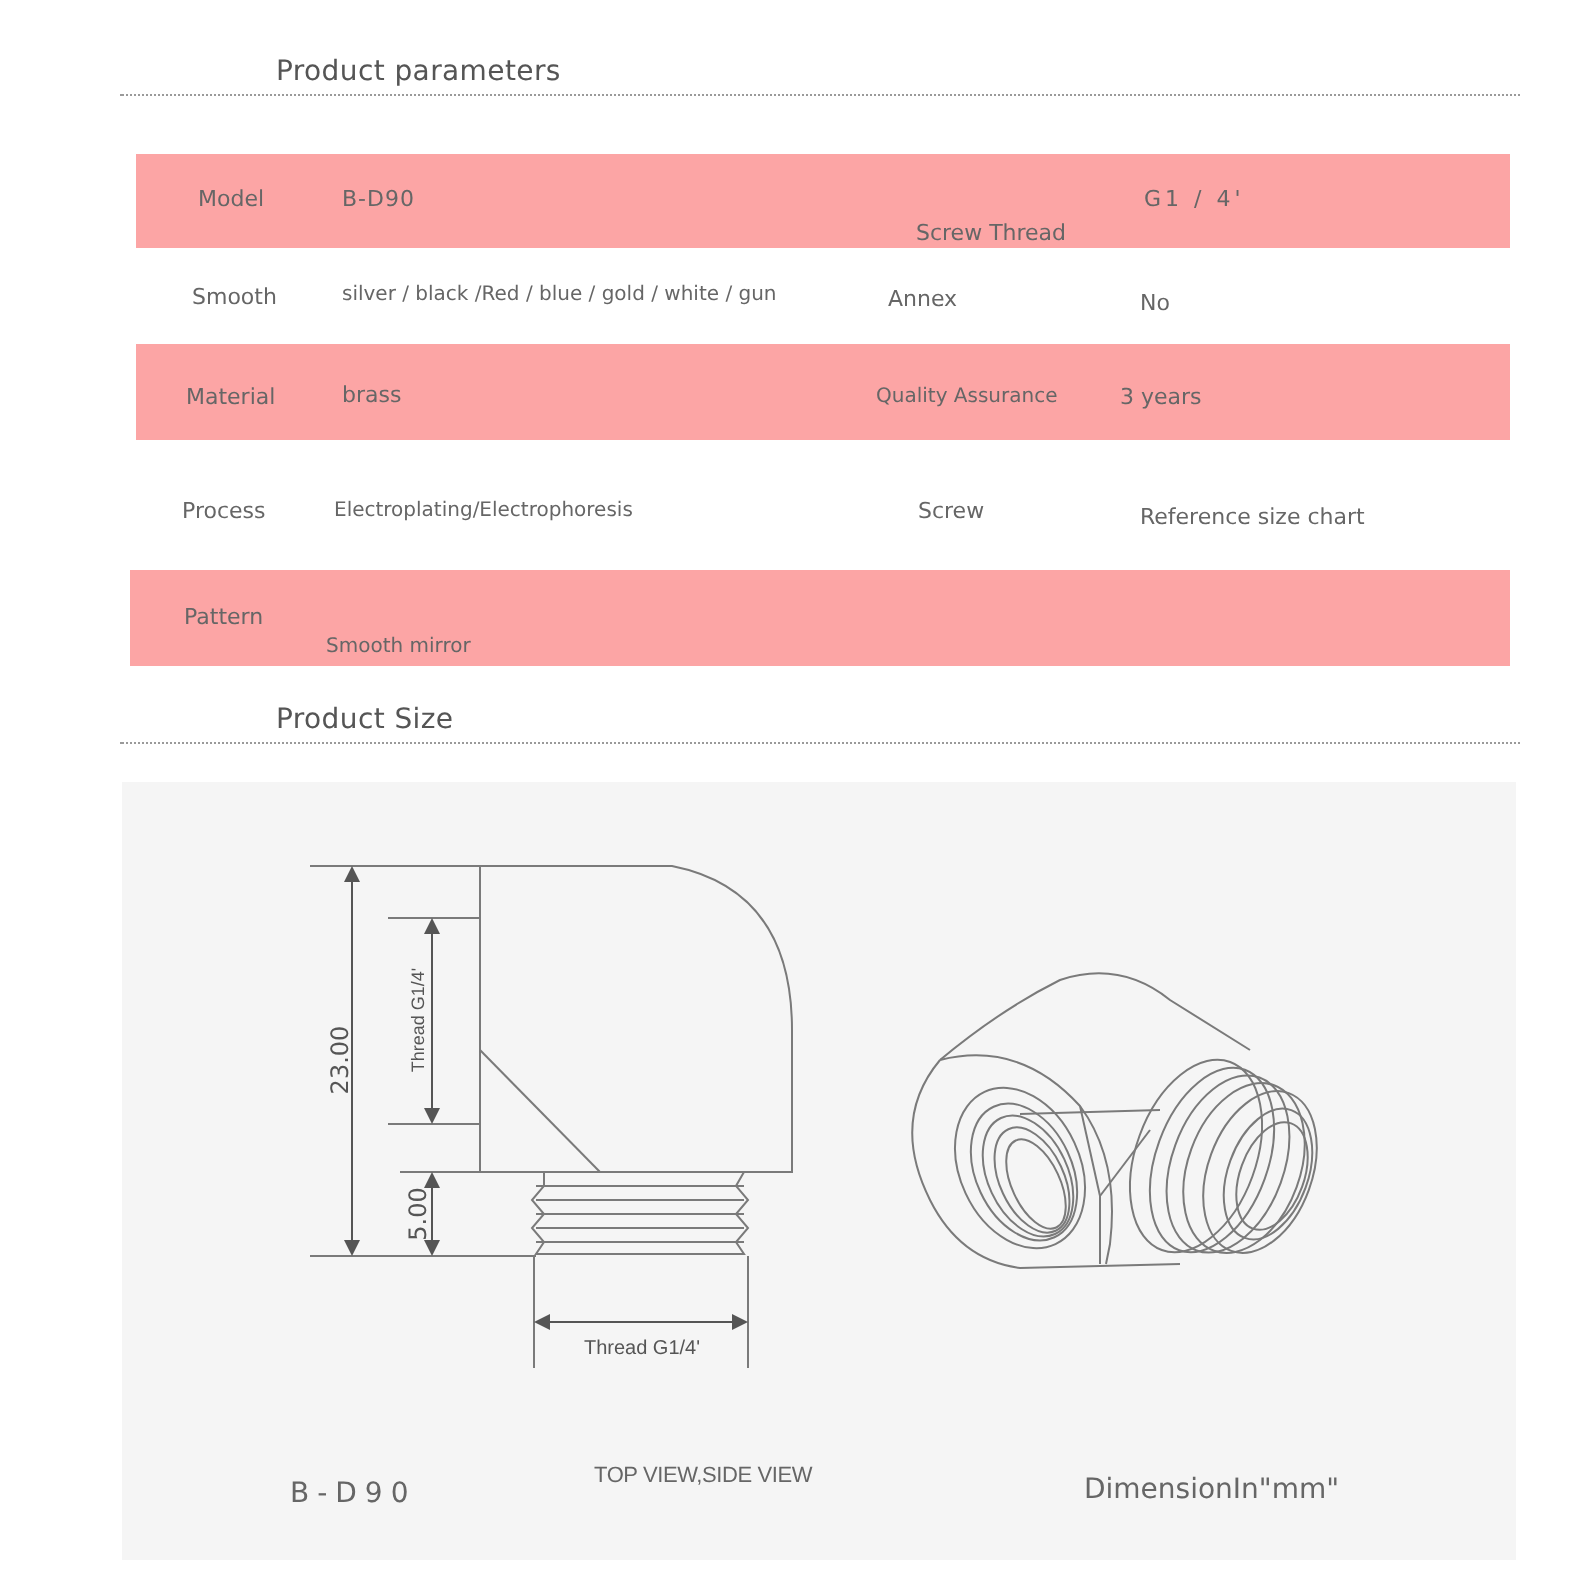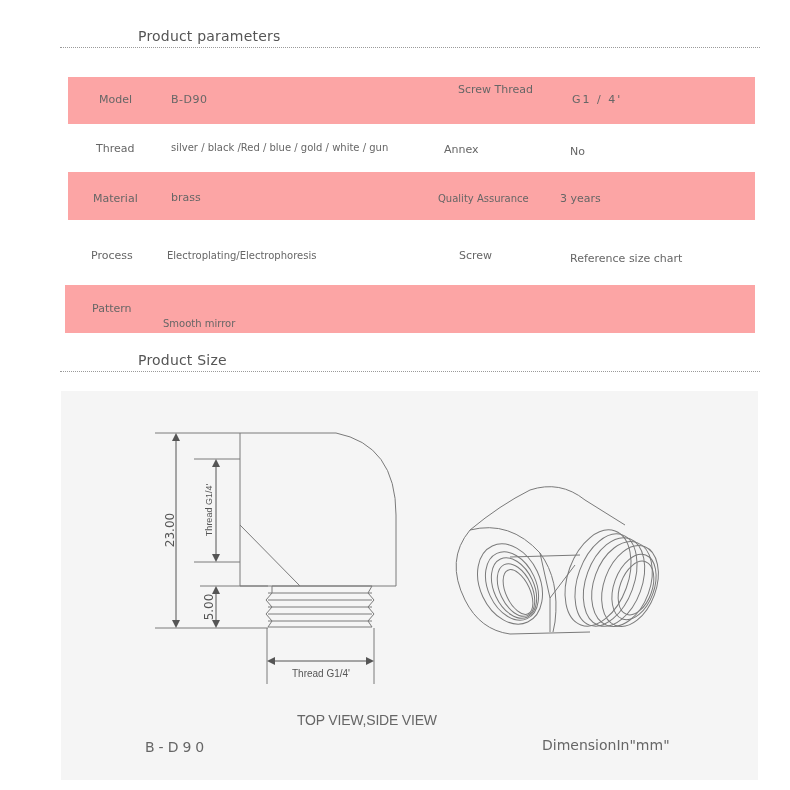--- a/index.html
+++ b/index.html
@@ -20,40 +20,40 @@
     .cell { position: absolute; font-size: 11px; color: #666; white-space: nowrap; }
     .cell.label { font-size: 11px; color: #666; }
     .cell.small { font-size: 10px; }
 
     .figure-panel {
       position: absolute; left: 61px; top: 391px; width: 697px; height: 389px;
       background: #f5f5f5;
     }
     .caption { position: absolute; font-size: 13px; color: #666; white-space: nowrap; }
     .caption.model { left: 145px; top: 739px; letter-spacing: 4px; font-size: 14px; }
-    .caption.views { left: 297px; top: 712px; font-size: 14px; font-family: "Liberation Sans", sans-serif; letter-spacing: -0.2px; text-align: right; }
+    .caption.views { left: 297px; top: 732px; font-size: 11px; font-family: "Liberation Sans", sans-serif; letter-spacing: -0.2px; text-align: right; }
     .caption.dim { left: 542px; top: 737px; font-size: 14px; }
 
     svg.drawing { position: absolute; left: 0; top: 0; }
   </style>
 </head>
 <body>
 
 <div class="section-title" style="top:28px;">Product parameters</div>
 <div class="dotted-rule" style="top:47px;"></div>
 
 <div class="row shaded" style="top:77px; height:47px;">
   <span class="cell label" style="left:31px; top:16px;">Model</span>
   <span class="cell" style="left:103px; top:16px; letter-spacing:0.5px;">B-D90</span>
-  <span class="cell label" style="left:390px; top:6px;">Screw Thread</span>
+  <span class="cell label" style="left:390px; top:33px;">Screw Thread</span>
   <span class="cell" style="left:504px; top:16px; letter-spacing:2px;">G1 / 4'</span>
 </div>
 
 <div class="row" style="top:124px; height:48px;">
-  <span class="cell label" style="left:28px; top:18px;">Thread</span>
+  <span class="cell label" style="left:28px; top:18px;">Smooth</span>
   <span class="cell small" style="left:103px; top:18px;">silver / black /Red / blue / gold / white / gun</span>
   <span class="cell label" style="left:376px; top:19px;text-align:center;">Annex</span>
   <span class="cell" style="left:502px; top:21px;">No</span>
 </div>
 
 <div class="row shaded" style="top:172px; height:48px;">
   <span class="cell label" style="left:25px; top:20px;">Material</span>
   <span class="cell" style="left:103px; top:19px;">brass</span>
   <span class="cell small" style="left:370px; top:21px;">Quality Assurance</span>
   <span class="cell" style="left:492px; top:20px;">3 years</span>

